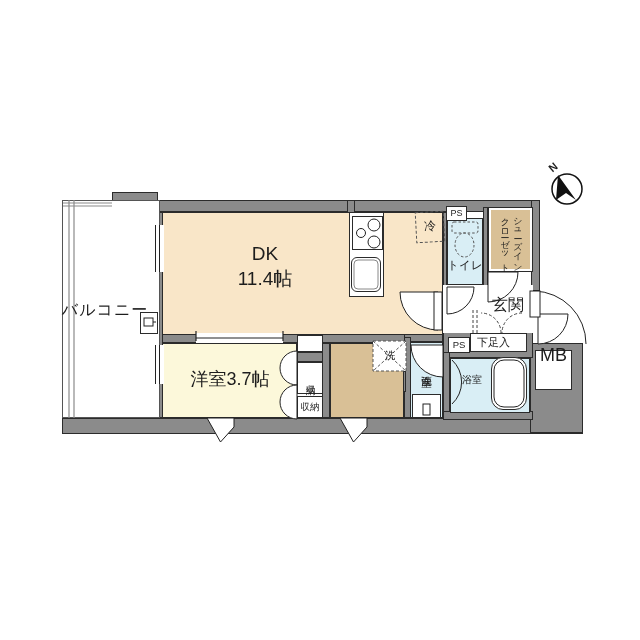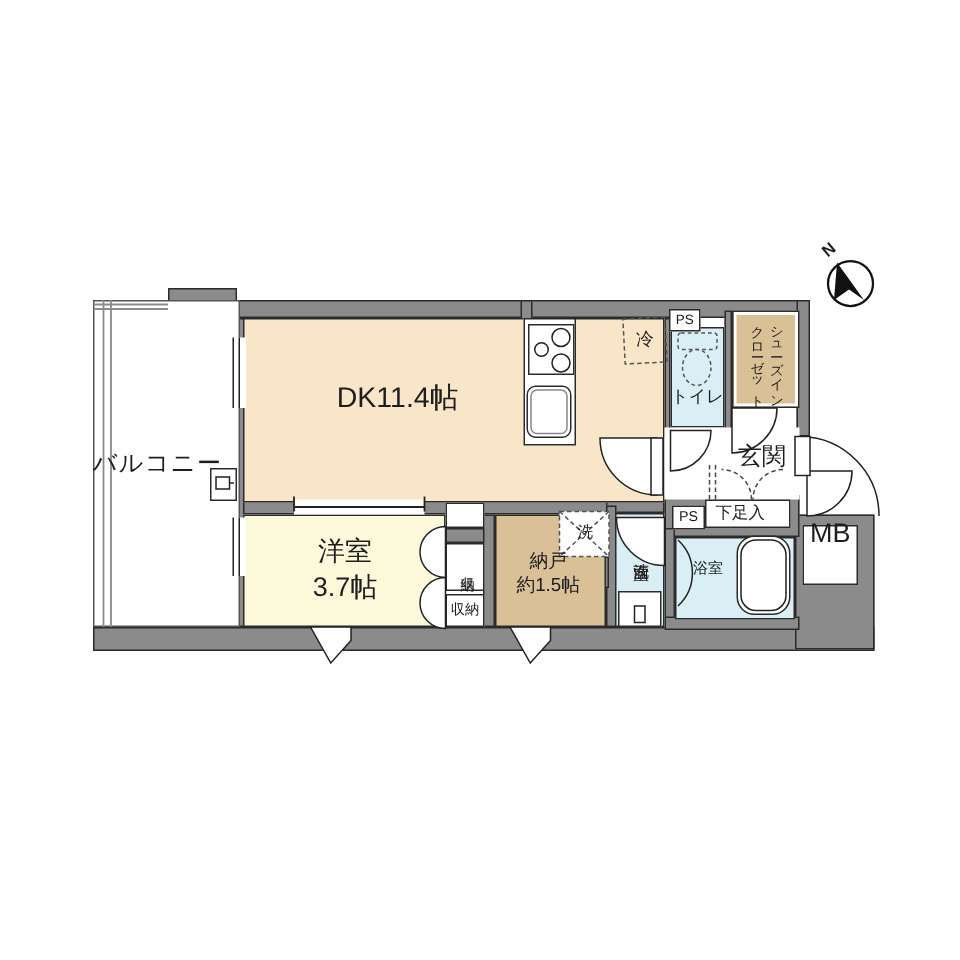--- a/index.html
+++ b/index.html
@@ -159,34 +159,30 @@
     </g>
 
     <g>
       <circle cx="567" cy="189" r="15" fill="#fff" stroke="#111" stroke-width="1.5"></circle>
       <polygon points="558,175 576,200 566,193 556,200" fill="#111"></polygon>
     </g>
   </svg>
 
   <div class="lbl" style="left:72px;top:303px;width:66px;height:14px;font-size:16px;letter-spacing:1px">バルコニー</div>
 
-  <div class="lbl" style="left:200px;top:240px;width:130px;height:52px;font-size:19px;flex-direction:row">
+  <div class="lbl" style="left:200px;top:240px;width:130px;height:52px;font-size:19px;flex-direction:column">
     <span>DK</span>
     <span>11.4帖</span>
   </div>
 
-  <div class="lbl" style="left:167px;top:353px;width:126px;height:54px;font-size:18px;flex-direction:column">
+  <div class="lbl" style="left:167px;top:353px;width:126px;height:54px;font-size:18px;flex-direction:row">
     <span>洋室</span>
     <span>3.7帖</span>
   </div>
 
-  <div class="lbl" style="left:327px;top:364px;width:77px;height:36px;font-size:12.5px;flex-direction:column">
-    <span>納戸</span>
-    <span>約1.5帖</span>
-  </div>
 
   <div class="lbl vert" style="left:301px;top:361px;width:19px;height:34px;font-size:9.5px">収納</div>
   <div class="lbl" style="left:297px;top:400px;width:26px;height:14px;font-size:9.5px">収納</div>
 
   <div class="lbl" style="left:417px;top:214px;width:26px;height:26px;font-size:12px;transform:rotate(-3deg)">冷</div>
 
   <div class="lbl" style="left:447px;top:259px;width:36px;height:14px;font-size:11.5px">トイレ</div>
 
   <div class="lbl" style="left:489px;top:209px;width:43px;height:61px;font-size:9px;flex-direction:row-reverse;gap:1px">
     <span class="vert">シューズイン</span>

